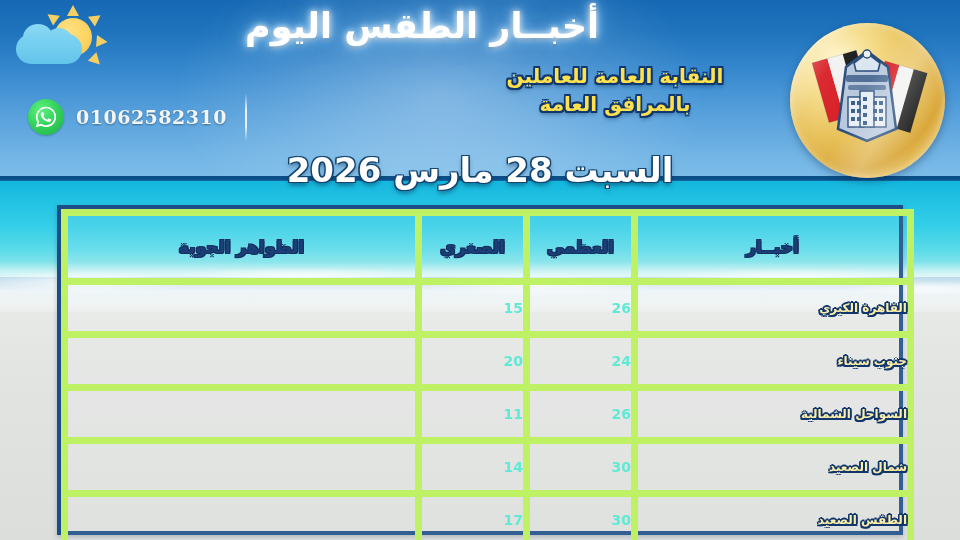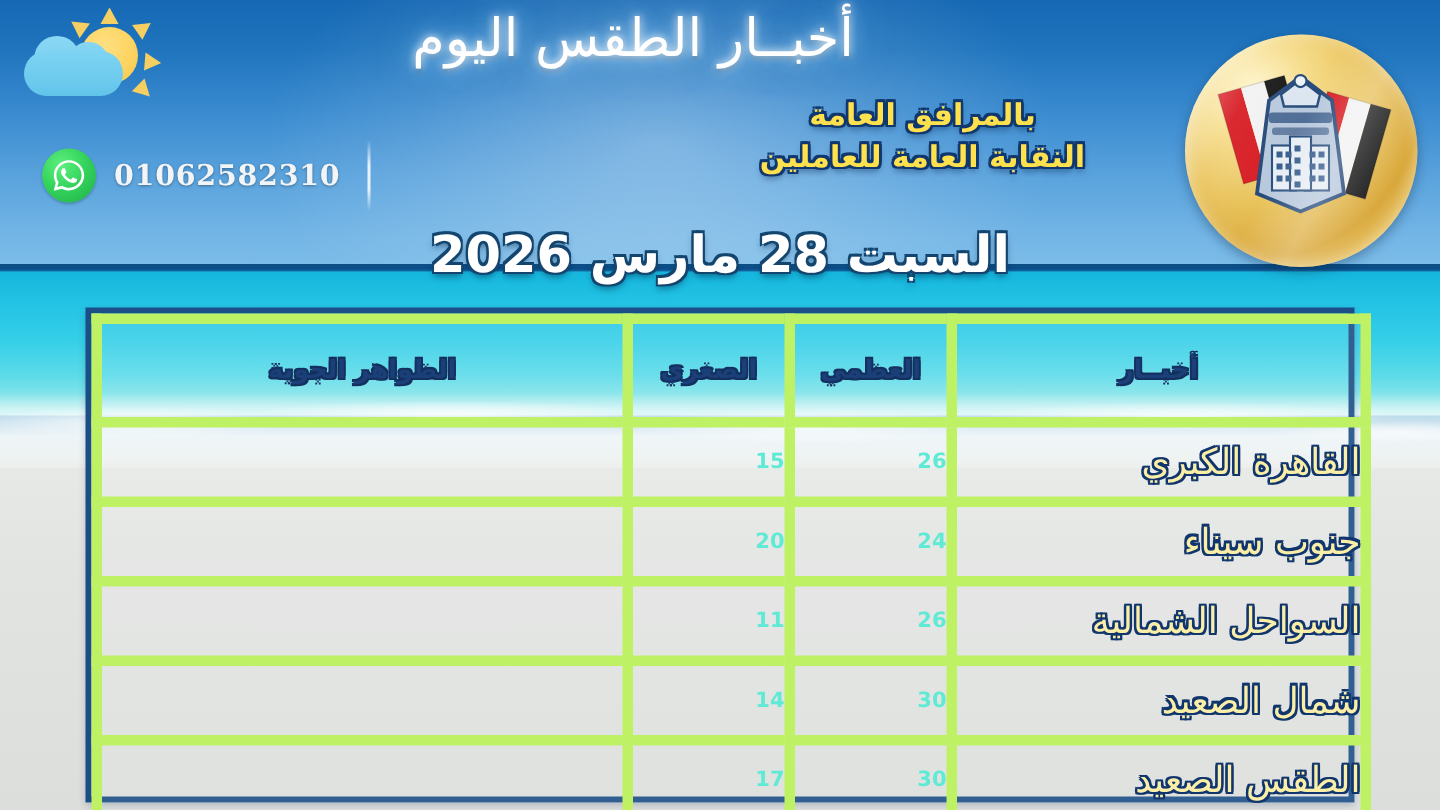--- a/index.html
+++ b/index.html
@@ -139,21 +139,21 @@
     font-size: 21px; font-weight: 700; color: #f6f8fa;
     letter-spacing: 0.3px;
     text-shadow: 0 1px 2px rgba(0,0,0,0.35);
   }
 
   
   .main-title {
     position: absolute; left: 0; top: 6px; width: 844px;
     text-align: center;
     direction: rtl;
-    font-size: 35px; font-weight: 400; color: #ffffff;
+    font-size: 35px; font-weight: 700; color: #ffffff;
     letter-spacing: 1px;
     text-shadow:
        0 0 6px rgba(255,255,255,0.95),
        0 0 14px rgba(180,225,255,0.85),
        0 0 26px rgba(120,200,255,0.6),
        0 2px 3px rgba(0,40,80,0.45);
   }
 
   
   .syndicate {
@@ -229,21 +229,21 @@
     display: block;
     font-size: 17px; font-weight: 700;
     color: #1b3f78;
     text-shadow:
       -1.2px -1.2px 0 #14305e, 1.2px -1.2px 0 #14305e,
       -1.2px  1.2px 0 #14305e, 1.2px  1.2px 0 #14305e,
        0 0 2px rgba(255,255,255,0.5);
   }
   .td-region {
     display: block;
-    font-size: 24px; font-weight: 400;
+    font-size: 12px; font-weight: 700;
     color: #fbefa8;
     text-shadow:
       -1.5px -1.5px 0 #11366d, 1.5px -1.5px 0 #11366d,
       -1.5px  1.5px 0 #11366d, 1.5px  1.5px 0 #11366d,
        0 -1.6px 0 #11366d, 0 1.6px 0 #11366d,
       -1.6px 0 0 #11366d, 1.6px 0 0 #11366d;
   }
   .td-temp {
     display: block;
     font-size: 14px; font-weight: 700; color: #5eead4;
@@ -283,22 +283,22 @@
       <svg width="24" height="24" viewBox="0 0 24 24" aria-hidden="true">
         <path fill="#ffffff" d="M12 1.8C6.4 1.8 1.9 6.3 1.9 11.9c0 1.8.5 3.5 1.3 5L1.8 22.2l5.5-1.4c1.4.8 3 1.2 4.7 1.2 5.6 0 10.1-4.5 10.1-10.1S17.6 1.8 12 1.8zm0 18.4c-1.5 0-3-.4-4.3-1.2l-.3-.2-3.2.8.9-3.1-.2-.3c-.8-1.3-1.3-2.9-1.3-4.5 0-4.6 3.8-8.4 8.4-8.4s8.4 3.8 8.4 8.4-3.8 8.5-8.4 8.5z"></path>
         <path fill="#ffffff" d="M16.7 14.3c-.3-.1-1.6-.8-1.8-.9-.2-.1-.4-.1-.6.1-.2.3-.7.9-.8 1-.1.2-.3.2-.5.1-.3-.1-1.1-.4-2.1-1.3-.8-.7-1.3-1.5-1.5-1.8-.1-.3 0-.4.1-.5l.4-.5c.1-.2.2-.3.3-.5 0-.2 0-.4 0-.5 0-.1-.6-1.4-.8-1.9-.2-.5-.4-.4-.6-.4h-.5c-.2 0-.5.1-.7.3-.2.3-.9.9-.9 2.2s.9 2.5 1.1 2.7c.1.2 1.8 2.8 4.5 3.9.6.3 1.1.4 1.5.5.6.2 1.2.2 1.6.1.5-.1 1.6-.6 1.8-1.3.2-.6.2-1.2.2-1.3-.1-.1-.3-.2-.6-.3z"></path>
       </svg>
     </div>
     <span class="contact-phone">01062582310</span>
     <div class="contact-divider"></div>
   </div>
 
   <div class="syndicate">
+    <div>النقابة العامة للعاملين</div>
     <div>بالمرافق العامة</div>
-    <div>النقابة العامة للعاملين</div>
   </div>
 
   <div class="logo">
     <svg width="155" height="155" viewBox="0 0 155 155" aria-hidden="true">
 
       <g transform="translate(22,40) rotate(-16)">
         <rect x="0" y="0" width="16" height="62" fill="#d81f26"></rect>
         <rect x="16" y="0" width="16" height="62" fill="#f2f2f2"></rect>
         <rect x="32" y="0" width="14" height="62" fill="#1a1a1a"></rect>
         <rect x="0" y="0" width="46" height="62" fill="none" stroke="rgba(0,0,0,0.12)" stroke-width="1"></rect>

